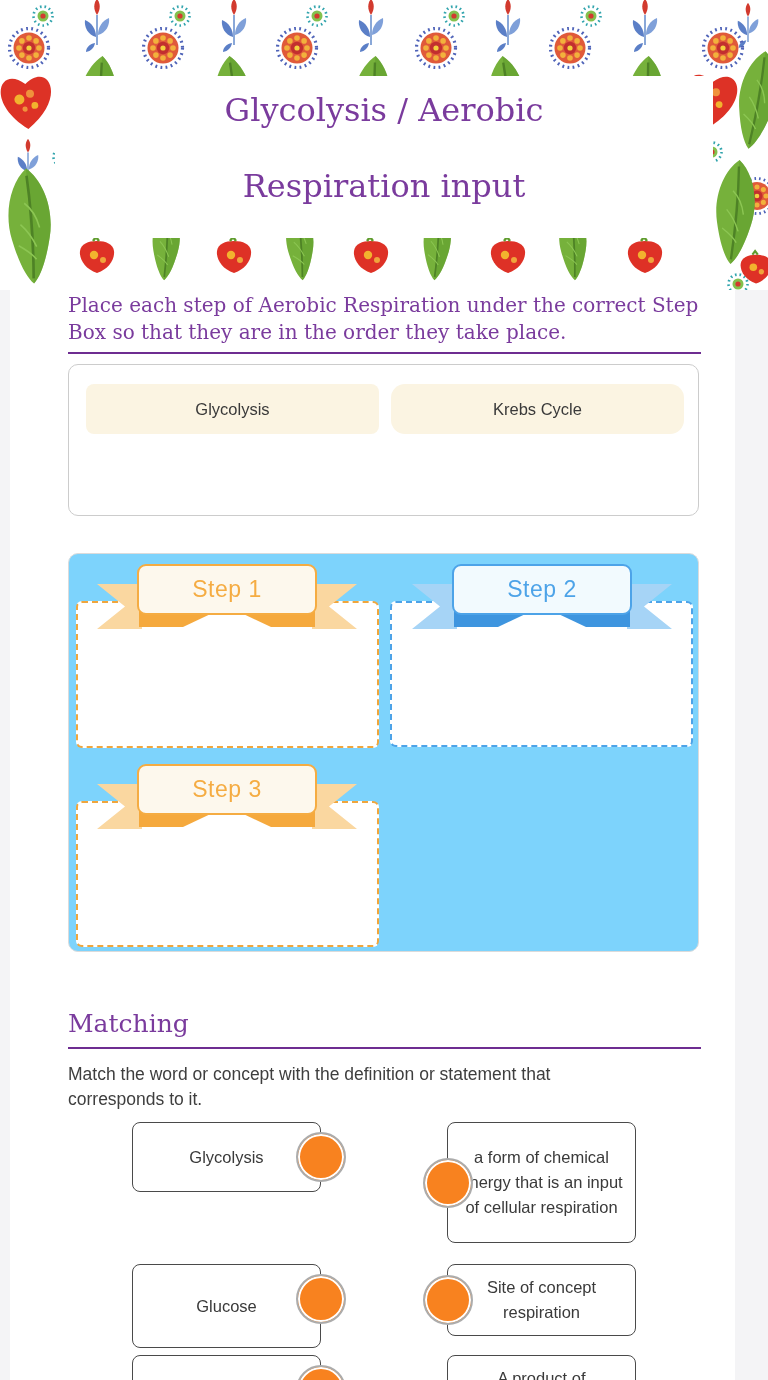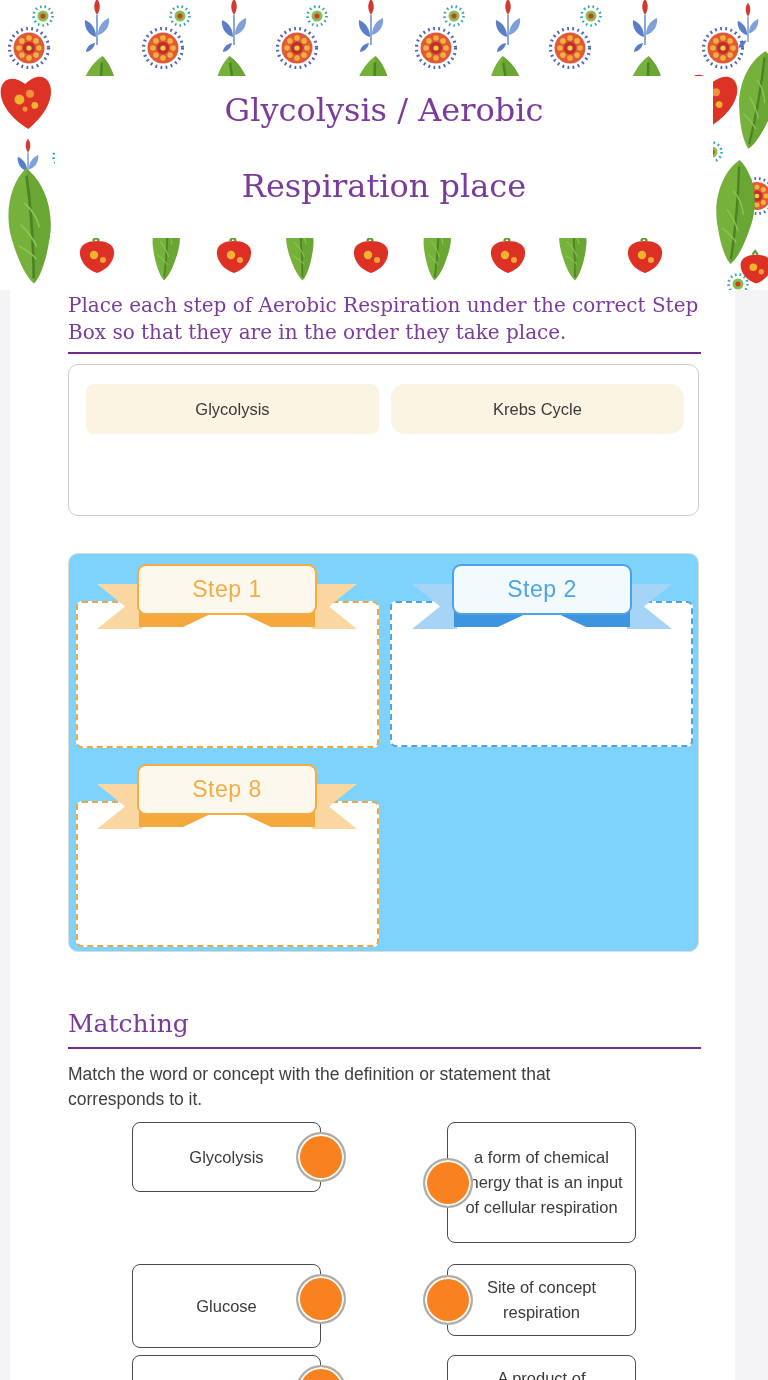--- a/index.html
+++ b/index.html
@@ -212,21 +212,21 @@
     <use href="#berry" transform="translate(234,258)"></use>
     <use href="#berry" transform="translate(371,258)"></use>
     <use href="#berry" transform="translate(508,258)"></use>
     <use href="#berry" transform="translate(645,258)"></use>
     <use href="#berry" transform="translate(756,270) scale(0.9)"></use>
 
     <rect x="55" y="76" width="658" height="162" fill="#ffffff"></rect>
   </svg>
   <div class="title">
     <div>Glycolysis / Aerobic</div>
-    <div>Respiration place</div>
+    <div>Respiration input</div>
   </div>
 </div>
 
 <div class="instruction">Place each step of Aerobic Respiration under the correct Step
 Box so that they are in the order they take place.</div>
 <div class="rule rule1"></div>
 
 <div class="wordbank">
   <div class="chip chip1">Glycolysis</div>
   <div class="chip chip2">Krebs Cycle</div>
@@ -254,21 +254,21 @@
     <div class="fold right"></div>
     <div class="banner">Step 2</div>
   </div>
 
   <div class="ribbon orange rb3">
     <div class="wing left"></div>
     <div class="wing right"></div>
     <div class="strip"></div>
     <div class="fold left"></div>
     <div class="fold right"></div>
-    <div class="banner">Step 8</div>
+    <div class="banner">Step 3</div>
   </div>
 </div>
 
 <div class="match-heading">Matching</div>
 <div class="rule rule2"></div>
 <div class="match-intro">Match the word or concept with the definition or statement that
 corresponds to it.</div>
 
 <div class="mbox mL1">Glycolysis</div>
 <div class="mbox mR1">a form of chemical energy that is an input of cellular respiration</div>

